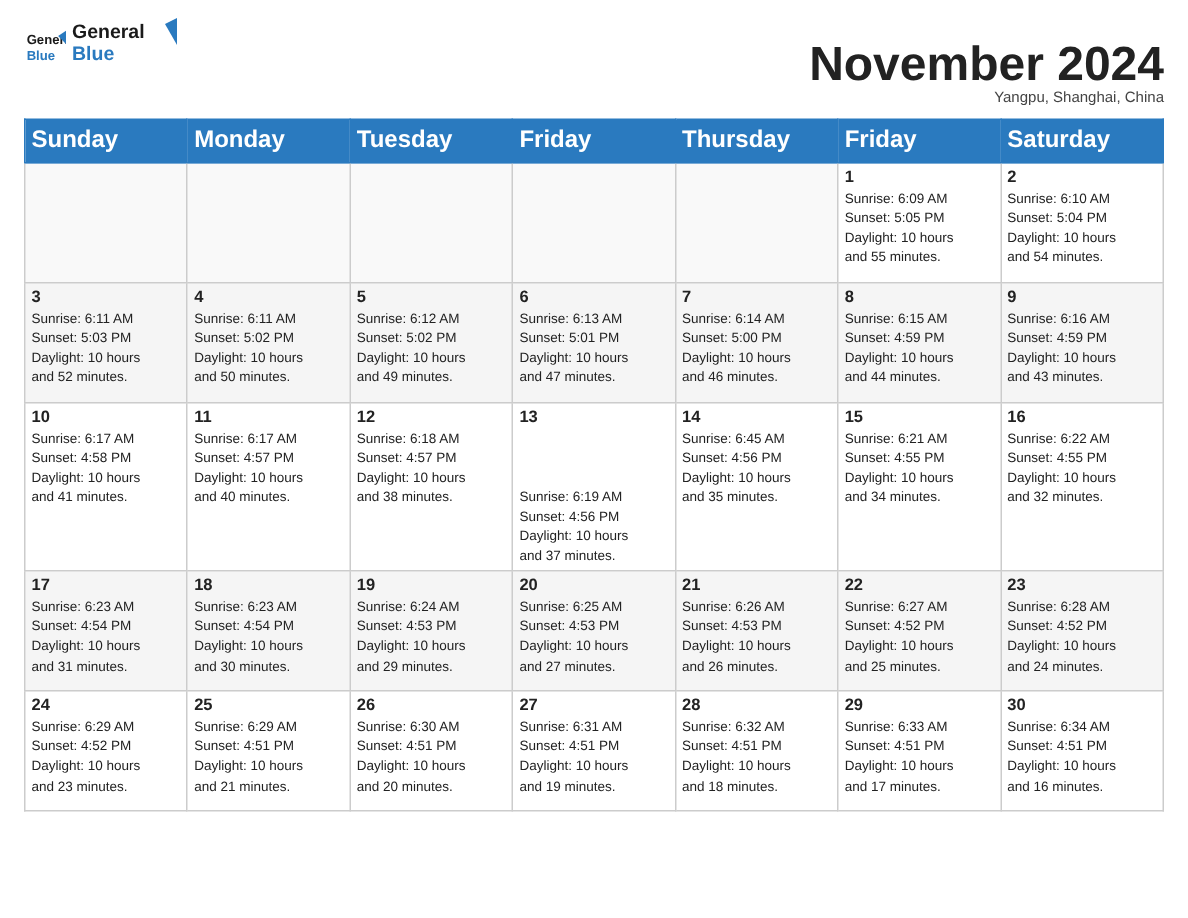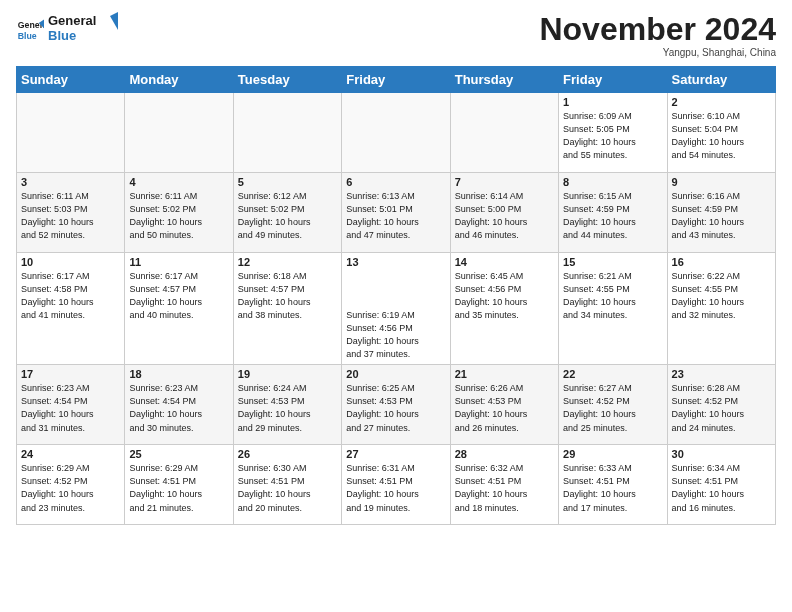--- a/index.html
+++ b/index.html
@@ -25,20 +25,21 @@
       display: flex;
       align-items: center;
       gap: 4px;
     }
     .logo-icon {
       width: 28px;
       height: 28px;
     }
     .title-area {
       text-align: right;
+      margin-top: 13px;
     }
     .month-title {
       font-size: 32px;
       font-weight: bold;
       color: #222;
       line-height: 1.1;
     }
     .subtitle {
       font-size: 10px;
       color: #444;
@@ -46,21 +47,21 @@
     table {
       width: 100%;
       border-collapse: collapse;
       table-layout: fixed;
     }
     thead tr {
       background: #2a7abf;
     }
     thead th {
       color: #fff;
-      font-size: 13px;
+      font-size: 16px;
       font-weight: bold;
       padding: 5px 4px;
       text-align: left;
       border: 1px solid #2a7abf;
     }
     tbody tr {
       vertical-align: top;
     }
     tbody td {
       border: 1px solid #ccc;

